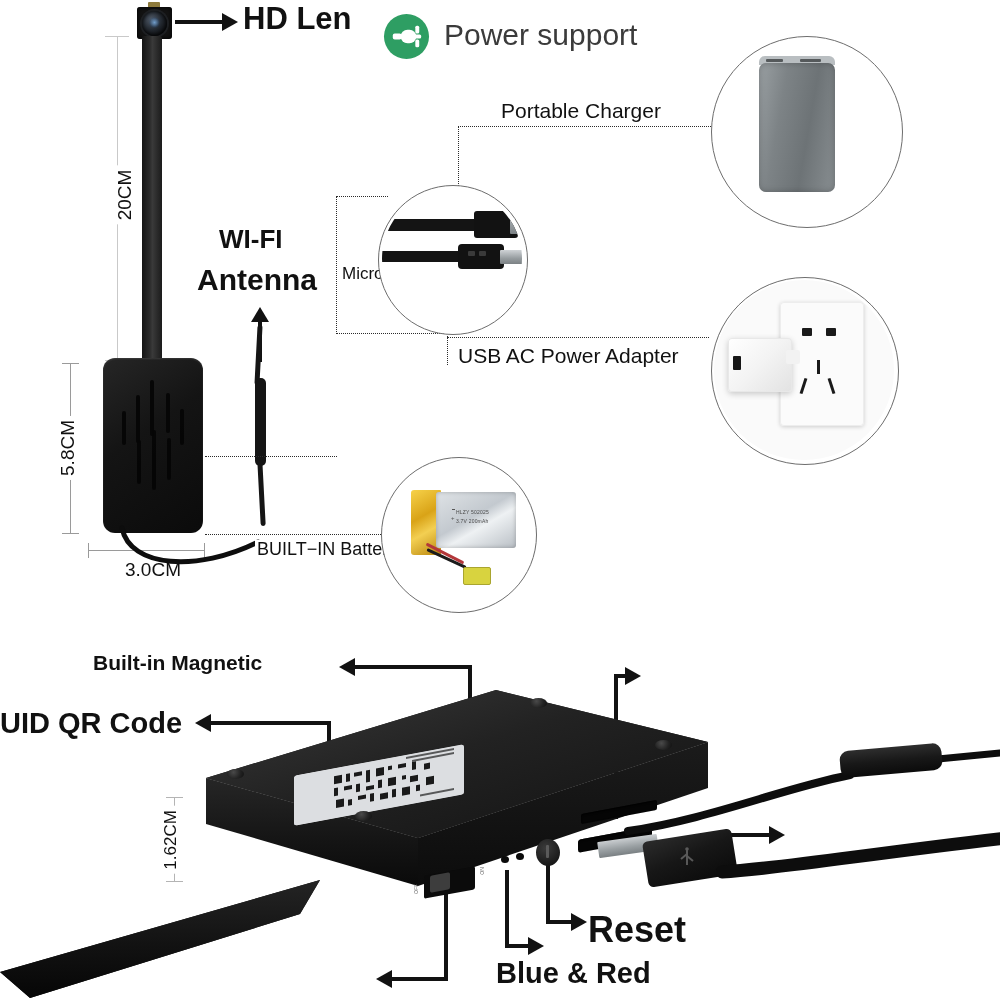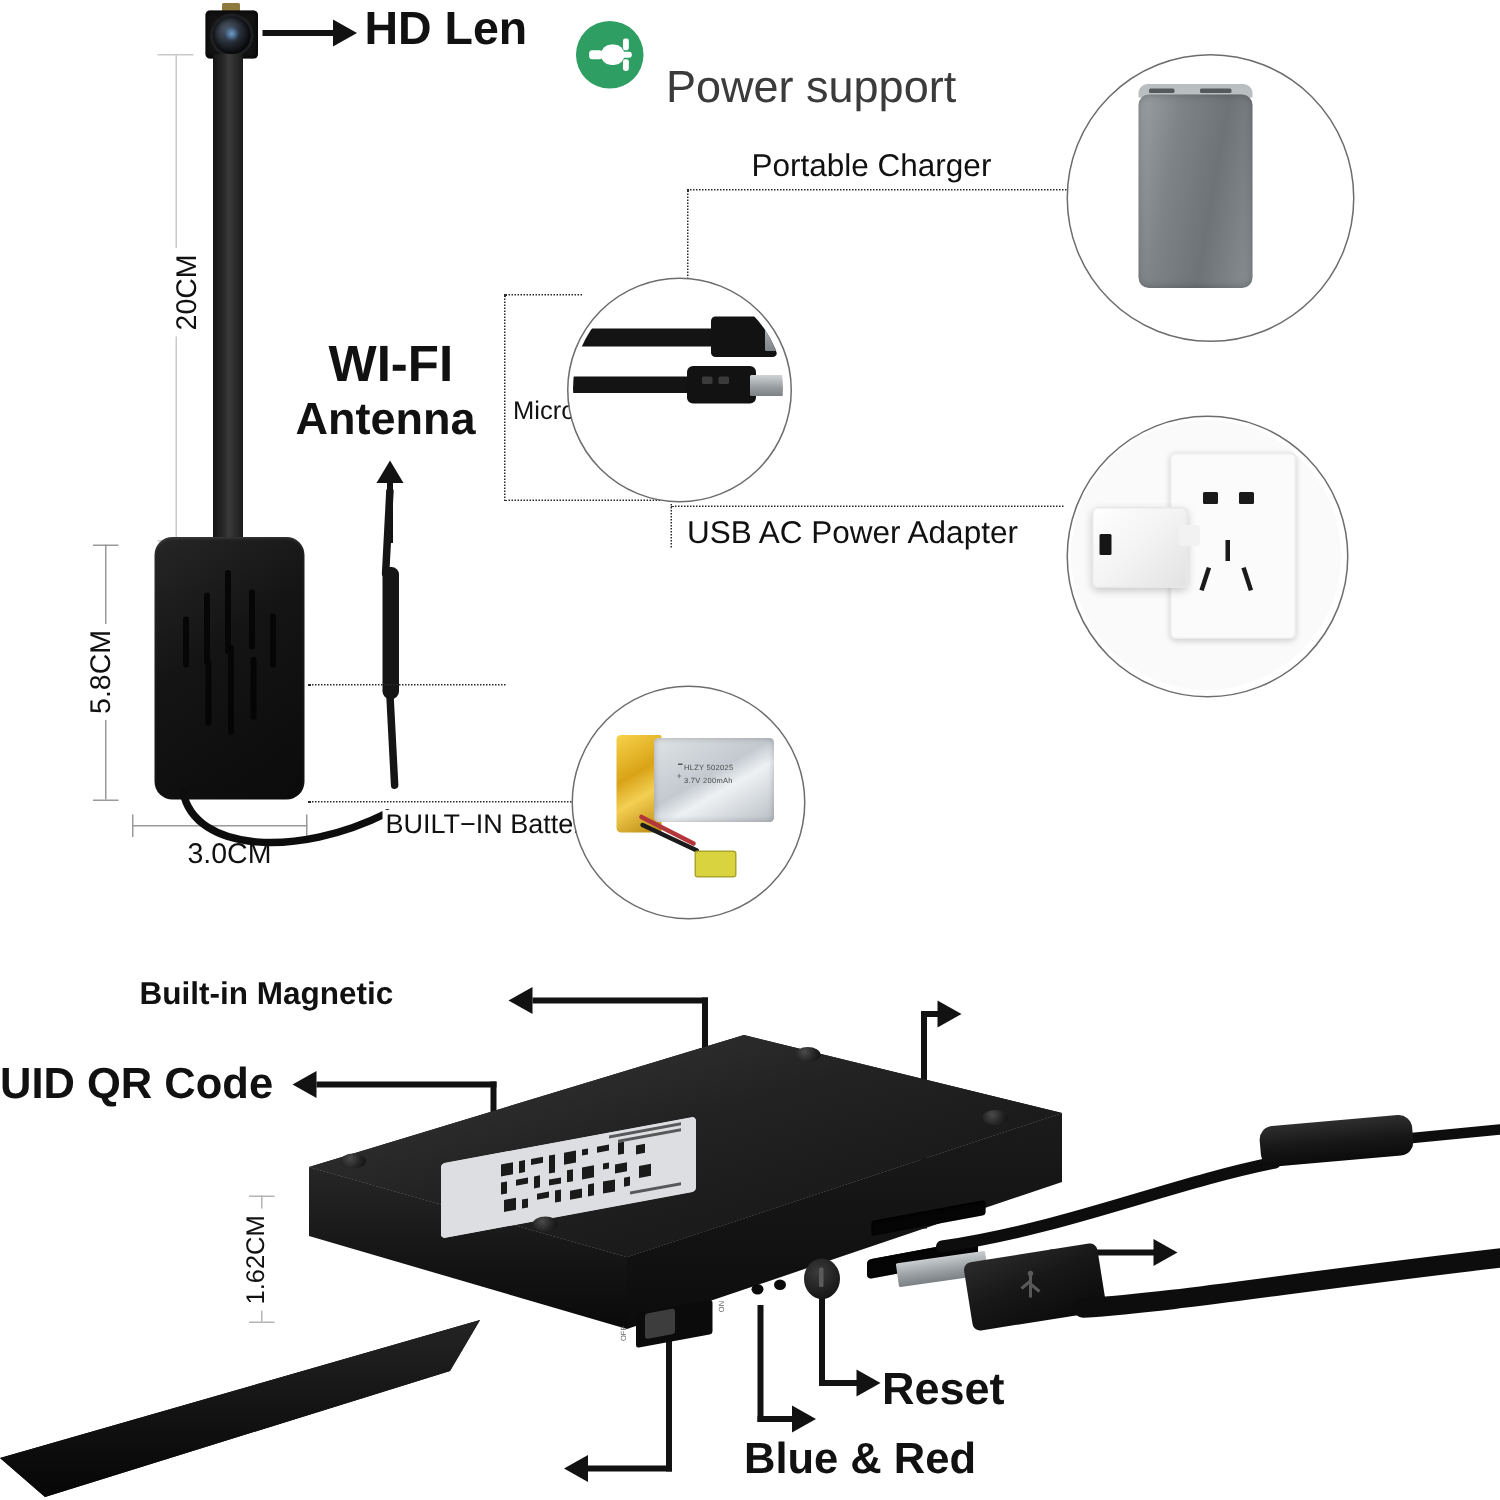--- a/index.html
+++ b/index.html
@@ -175,21 +175,21 @@
   <div class="lens-body abs" style="left:137px;top:7px;width:35px;height:32px;"></div>
   <div class="lens-ring abs" style="left:142px;top:11px;width:25px;height:25px;"></div>
   <div class="lens-glint abs" style="left:149px;top:17px;width:11px;height:11px;"></div>
 
   <div class="ribbon abs" style="left:142px;top:36px;width:20px;height:330px;"></div>
 
   <div class="ln abs" style="left:175px;top:20px;width:48px;height:4px;"></div>
   <div class="arrow-head ah-right abs" style="left:222px;top:13px;"></div>
   <div class="lbl lbl-bold" style="left:243px;top:3px;font-size:31px;">HD Len</div>
 
-  <div class="lbl lbl-bold" style="left:219px;top:226px;font-size:34px;">WI-FI</div>
+  <div class="lbl lbl-bold" style="left:219px;top:226px;font-size:26px;">WI-FI</div>
   <div class="lbl lbl-bold" style="left:197px;top:264px;font-size:30px;">Antenna</div>
   <div class="ln abs" style="left:258px;top:320px;width:4px;height:42px;"></div>
   <div class="arrow-head ah-up abs" style="left:251px;top:307px;"></div>
 
   <div class="ant abs" style="left:256px;top:325px;width:5px;height:60px;transform:rotate(3deg);"></div>
   <div class="ant abs" style="left:255px;top:378px;width:11px;height:88px;border-radius:5px;"></div>
   <div class="ant abs" style="left:259px;top:460px;width:5px;height:66px;transform:rotate(-3deg);"></div>
 
   <div class="dimcap-v abs" style="left:70px;top:363px;height:170px;"></div>
   <div class="dimline-h abs" style="left:62px;top:363px;width:17px;"></div>
@@ -228,21 +228,21 @@
   <div class="abs" style="left:383px;top:13px;width:47px;height:47px;">
     <svg viewBox="0 0 48 48" width="47" height="47">
       <circle cx="24" cy="24" r="23" fill="#2e9e63"></circle>
       <rect x="18" y="17" width="16" height="14" rx="7" fill="#ffffff"></rect>
       <rect x="10" y="21" width="9" height="6" rx="2" fill="#ffffff"></rect>
       <rect x="33" y="13" width="4" height="8" rx="1.6" fill="#ffffff"></rect>
       <rect x="33" y="27" width="4" height="8" rx="1.6" fill="#ffffff"></rect>
       <rect x="31" y="22" width="8" height="4" rx="1.6" fill="#ffffff"></rect>
     </svg>
   </div>
-  <div class="lbl lbl-thin" style="left:444px;top:19px;font-size:30px;color:#3b3b3b;margin-top:24px;">Power support</div>
+  <div class="lbl lbl-thin" style="left:444px;top:19px;font-size:30px;color:#3b3b3b;">Power support</div>
 
   <div class="dot-v abs" style="left:458px;top:126px;height:88px;"></div>
   <div class="dot-h abs" style="left:458px;top:126px;width:253px;"></div>
   <div class="lbl lbl-thin" style="left:498px;top:100px;font-size:21px;background:#fff;padding:0 3px;">Portable Charger</div>
 
   <div class="dot-v abs" style="left:447px;top:336px;height:29px;"></div>
   <div class="dot-h abs" style="left:447px;top:337px;width:262px;"></div>
   <div class="lbl lbl-thin" style="left:455px;top:345px;font-size:21px;background:#fff;padding:0 3px;">USB AC Power Adapter</div>
 
   <div class="circ circ-soft abs" style="left:378px;top:185px;width:148px;height:148px;"></div>
@@ -301,21 +301,21 @@
   <div class="arrow-head ah-left abs" style="left:195px;top:714px;"></div>
   <div class="ln abs" style="left:327px;top:721px;width:4px;height:59px;"></div>
 
   <div class="arrow-head ah-right abs" style="left:625px;top:667px;"></div>
   <div class="ln abs" style="left:614px;top:674px;width:15px;height:4px;"></div>
   <div class="ln abs" style="left:614px;top:674px;width:4px;height:145px;"></div>
 
   <div class="ln abs" style="left:700px;top:833px;width:70px;height:4px;"></div>
   <div class="arrow-head ah-right abs" style="left:769px;top:826px;"></div>
 
-  <div class="lbl lbl-bold" style="left:588px;top:911px;font-size:30px;">Reset</div>
+  <div class="lbl lbl-bold" style="left:588px;top:911px;font-size:36px;">Reset</div>
   <div class="ln abs" style="left:546px;top:862px;width:4px;height:62px;"></div>
   <div class="ln abs" style="left:546px;top:920px;width:28px;height:4px;"></div>
   <div class="arrow-head ah-right abs" style="left:571px;top:913px;"></div>
 
   <div class="lbl lbl-bold" style="left:496px;top:958px;font-size:29px;">Blue &amp; Red</div>
   <div class="ln abs" style="left:505px;top:870px;width:4px;height:78px;"></div>
   <div class="ln abs" style="left:505px;top:944px;width:25px;height:4px;"></div>
   <div class="arrow-head ah-right abs" style="left:528px;top:937px;"></div>
 
   <div class="ln abs" style="left:444px;top:893px;width:4px;height:88px;"></div>

